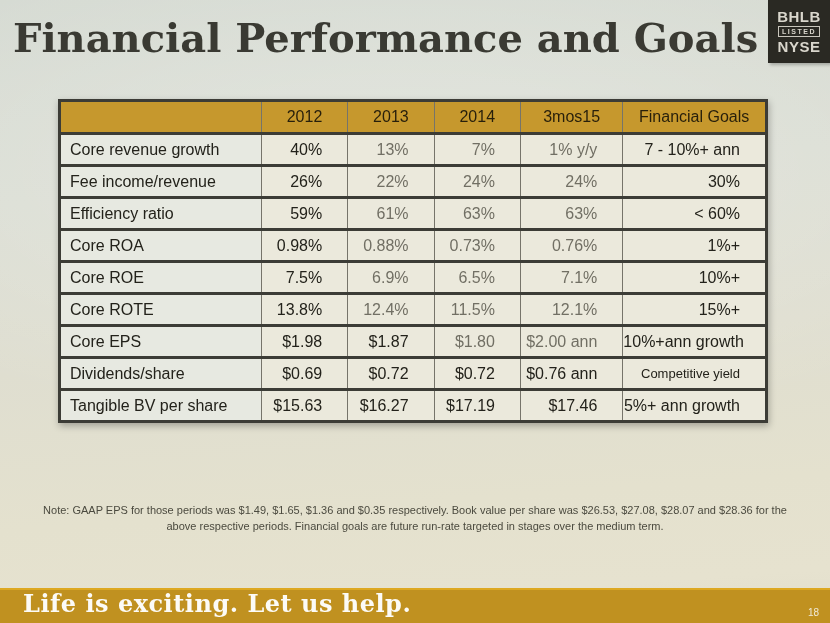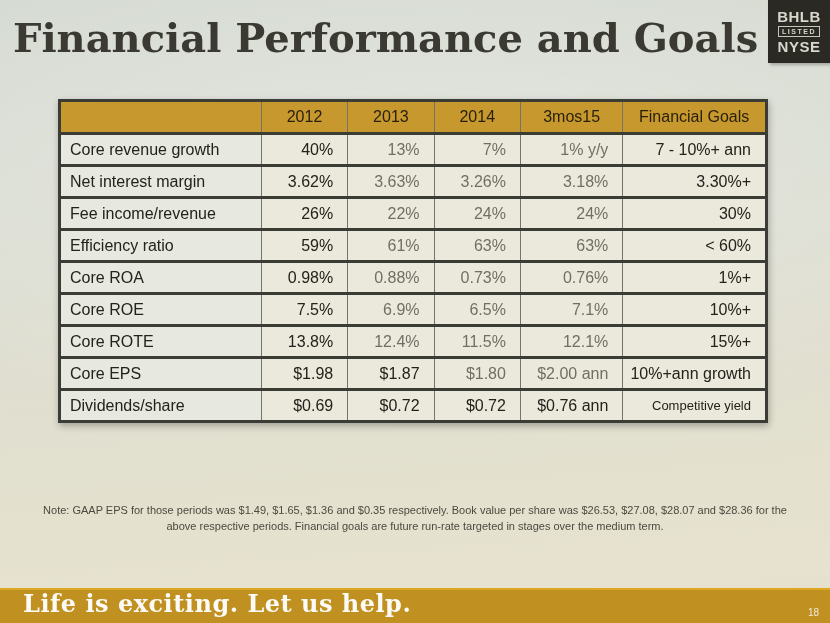--- a/index.html
+++ b/index.html
@@ -41,21 +41,21 @@
     border-bottom:3px solid #3c3c36;
     overflow:hidden; white-space:nowrap;
   }
   .fin-table th {
     background:#c6982d; color:#271f0b;
     font-size:16px; font-weight:normal; text-align:center;
     height:33px;
   }
   .fin-table td { height:32px; font-size:16px; color:#23221b; }
   td.row-label { text-align:left; padding-left:9px; background:#e7e9e1; }
-  td.val { text-align:right; padding-right:14px; background:#ebe9dc; }
+  td.val { text-align:right; padding-right:25px; background:#ebe9dc; }
   td.muted { color:#716f64; }
   td.small { font-size:13px; }
 
   .note {
     position:absolute; left:35px; top:503px; width:760px;
     text-align:center; font-size:11px; line-height:1.42; color:#4b4a3f;
   }
 
   .footer-bar {
     position:absolute; left:0; bottom:0; width:830px; height:35px;
@@ -108,28 +108,20 @@
     <tbody>
       <tr>
         <td class="row-label">Core revenue growth</td>
         <td class="val">40%</td>
         <td class="val muted">13%</td>
         <td class="val muted">7%</td>
         <td class="val muted">1% y/y</td>
         <td class="val">7 - 10%+ ann</td>
       </tr>
       <tr>
-        <td class="row-label">Net interest margin</td>
-        <td class="val">3.62%</td>
-        <td class="val muted">3.63%</td>
-        <td class="val muted">3.26%</td>
-        <td class="val muted">3.18%</td>
-        <td class="val">3.30%+</td>
-      </tr>
-      <tr>
         <td class="row-label">Fee income/revenue</td>
         <td class="val">26%</td>
         <td class="val muted">22%</td>
         <td class="val muted">24%</td>
         <td class="val muted">24%</td>
         <td class="val">30%</td>
       </tr>
       <tr>
         <td class="row-label">Efficiency ratio</td>
         <td class="val">59%</td>
@@ -171,20 +163,28 @@
         <td class="val">10%+ann growth</td>
       </tr>
       <tr>
         <td class="row-label">Dividends/share</td>
         <td class="val">$0.69</td>
         <td class="val">$0.72</td>
         <td class="val">$0.72</td>
         <td class="val">$0.76 ann</td>
         <td class="val small">Competitive yield</td>
       </tr>
+      <tr>
+        <td class="row-label">Tangible BV per share</td>
+        <td class="val">$15.63</td>
+        <td class="val">$16.27</td>
+        <td class="val">$17.19</td>
+        <td class="val">$17.46</td>
+        <td class="val">5%+ ann growth</td>
+      </tr>
     </tbody>
   </table>
 
   <p class="note">Note: GAAP EPS for those periods was $1.49, $1.65, $1.36 and $0.35 respectively.  Book value per share was $26.53, $27.08, $28.07 and $28.36 for the above respective periods. Financial goals are future run-rate targeted in stages over the medium term.</p>
 
   <div class="footer-bar"></div>
   <div class="tagline">Life is exciting. Let us help.</div>
   <div class="page-number">18</div>
 
 </div>

